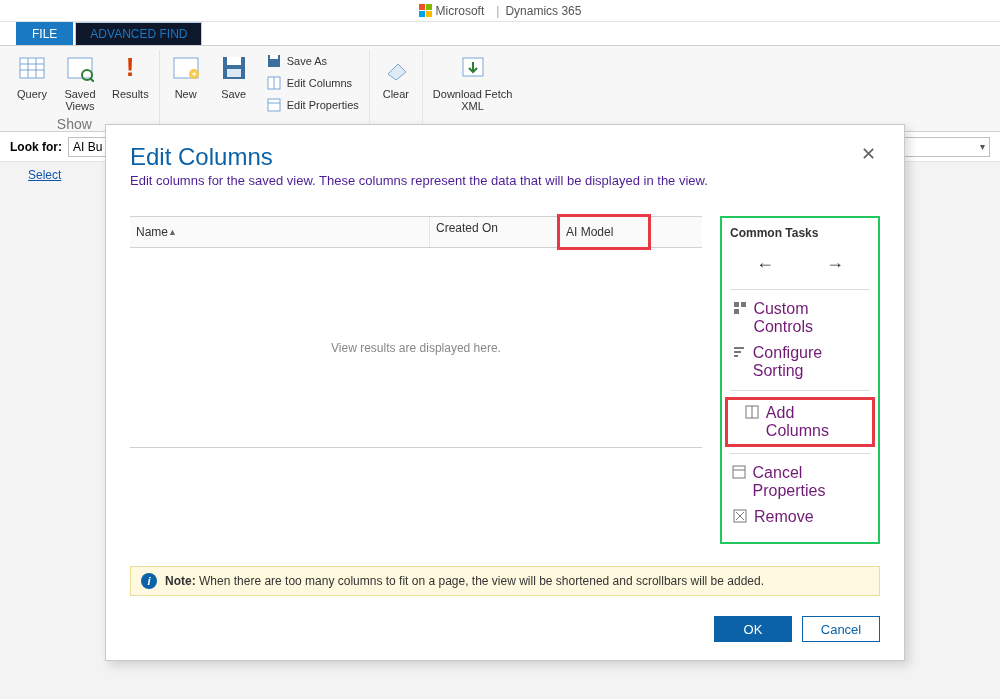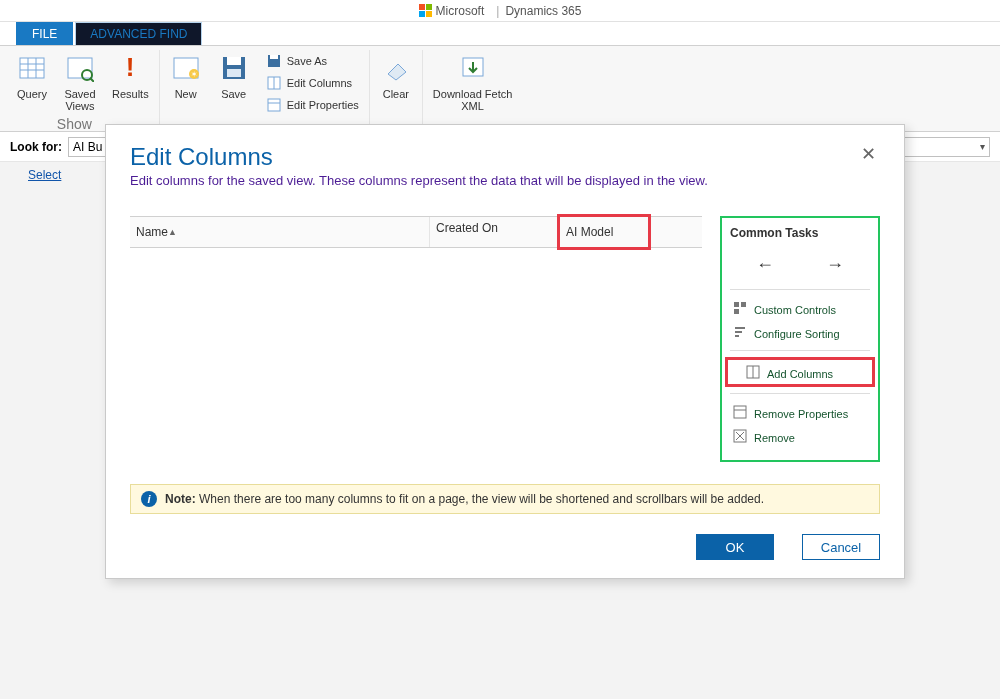--- a/index.html
+++ b/index.html
@@ -60,30 +60,30 @@
   .th.blank { flex:1; border-right:none; }
 
   .sort-arrow { font-size:9px; color:#666; }
 
   .table-empty { height: 200px; display:flex; align-items:center; justify-content:center; color:#888; font-size:12px; border-bottom:1px solid #d0d0d0; }
 
   .tasks-box { border:2px solid #22c55e; padding:8px 8px 12px 8px; }
   .tasks-title { font-weight:bold; font-size:12px; margin-bottom:10px; }
   .arrows-row { display:flex; justify-content:space-around; margin-bottom:14px; font-size:18px; }
   .arrows-row span { padding: 2px 10px; }
-  .task-item { display:flex; align-items:flex-end; gap:6px; font-size:11px; padding:4px 2px; color:#14532d; }
+  .task-item { display:flex; align-items:flex-start; gap:6px; font-size:16px; padding:4px 2px; color:#701a75; }
   .task-item.highlight { border:3px solid #e63946; margin:2px -5px; padding:4px 17px; }
   .task-item .ticon { width:16px; height:16px; display:flex; align-items:center; justify-content:center; color:#555; }
   .tasks-divider { height:0; border-top:1px solid #ddd; margin:6px 0; }
 
   .note-bar { margin-top: 22px; background:#fff9df; border:1px solid #e8dd9a; padding:6px 10px; font-size:12px; display:flex; align-items:center; gap:8px; }
   .note-bar .info-icon { width:16px; height:16px; border-radius:50%; background:#0b62a8; color:#fff; display:flex; align-items:center; justify-content:center; font-size:11px; font-weight:bold; font-style:italic; flex:0 0 16px;}
   .note-bar b { font-weight:bold; }
 
-  .modal-buttons { display:flex; justify-content:flex-end; gap:28px; margin-top:20px; }
+  .modal-buttons { display:flex; justify-content:flex-end; gap:10px; margin-top:20px; }
   .btn { min-width:78px; height:26px; font-size:13px; border:1px solid #0b62a8; display:flex; align-items:center; justify-content:center; }
   .btn-primary { background:#0b62a8; color:#fff; }
   .btn-secondary { background:#fff; color:#0b62a8; }
 
   
   svg { display:block; }
 </style>
 </head>
 <body>
 
@@ -259,20 +259,21 @@
     <div class="col-table">
       <div class="thead">
         <div class="th name">
           <span>Name</span>
           <span class="sort-arrow">▲</span>
         </div>
         <div class="th created">Created On</div>
         <div class="th aimodel">AI Model</div>
         <div class="th blank"></div>
       </div>
+      <div class="table-empty">View results are displayed here.</div>
     </div>
 
     <div class="col-tasks">
       <div class="tasks-box">
         <div class="tasks-title">Common Tasks</div>
         <div class="arrows-row">
           <span><span>←</span></span>
           <span><span>→</span></span>
         </div>
         <div class="tasks-divider"></div>
@@ -307,21 +308,21 @@
           <span>Add Columns</span>
         </div>
         <div class="tasks-divider"></div>
         <div class="task-item">
           <span class="ticon">
               <svg width="14" height="14">
                 <rect x="1" y="1" width="12" height="12" fill="none" stroke="#777"></rect>
                 <line x1="1" y1="5" x2="13" y2="5" stroke="#777"></line>
               </svg>
             </span>
-          <span>Remove Properties</span>
+          <span>Cancel Properties</span>
         </div>
         <div class="task-item">
           <span class="ticon">
               <svg width="14" height="14">
                 <rect x="1" y="1" width="12" height="12" fill="none" stroke="#777"></rect>
                 <line x1="3" y1="3" x2="11" y2="11" stroke="#777"></line>
                 <line x1="11" y1="3" x2="3" y2="11" stroke="#777"></line>
               </svg>
             </span>
           <span>Remove</span>

